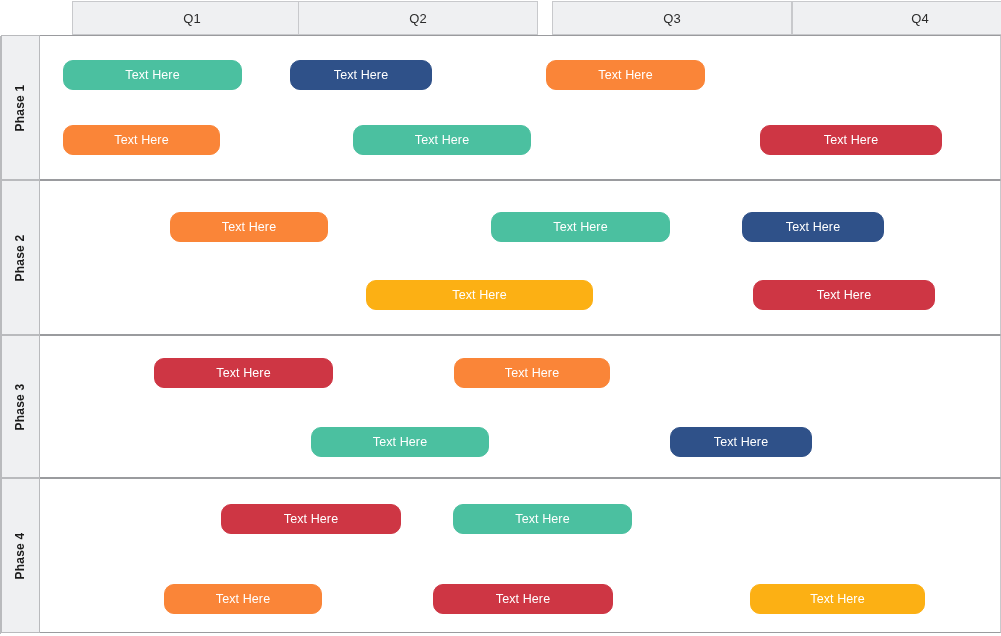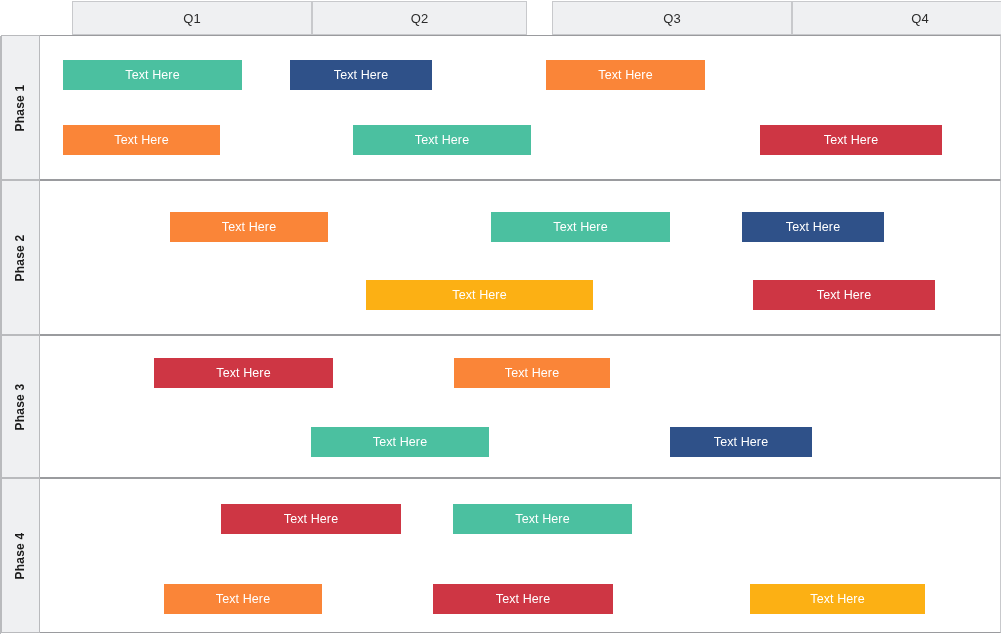--- a/index.html
+++ b/index.html
@@ -95,20 +95,21 @@
     display: flex;
     align-items: center;
     justify-content: center;
     color: #ffffff;
     font-size: 12.5px;
     letter-spacing: .1px;
     border-style: solid;
     border-width: 1px;
     white-space: nowrap;
     overflow: hidden;
+    border-radius: 10px;
   }
 
   
   .left-edge {
     position: absolute;
     left: 0;
     top: 36px;
     width: 1px;
     height: 598px;
     background: #b9babd;
@@ -116,21 +117,21 @@
 </style>
 </head>
 <body>
 
 <div id="canvas">
 
   <div class="header-row">
     <div class="corner-cell"></div>
 
   <div class="col-header" style="left: 40px; width: 240px;">Q1</div>
-      <div class="col-header" style="left: 280px; width: 215px;">Q2</div>
+      <div class="col-header" style="left: 266px; width: 240px;">Q2</div>
       <div class="col-header" style="left: 520px; width: 240px;">Q3</div>
       <div class="col-header" style="left: 760px; width: 240px; padding-left: 16px;">Q4</div>
     </div>
 
   <div class="left-edge"></div>
 
 <div class="phase-label" style="top: 35px; height: 145px;">
       <span>Phase 1</span>
     </div>
     <div class="row-body" style="top: 35px; height: 145px;">

